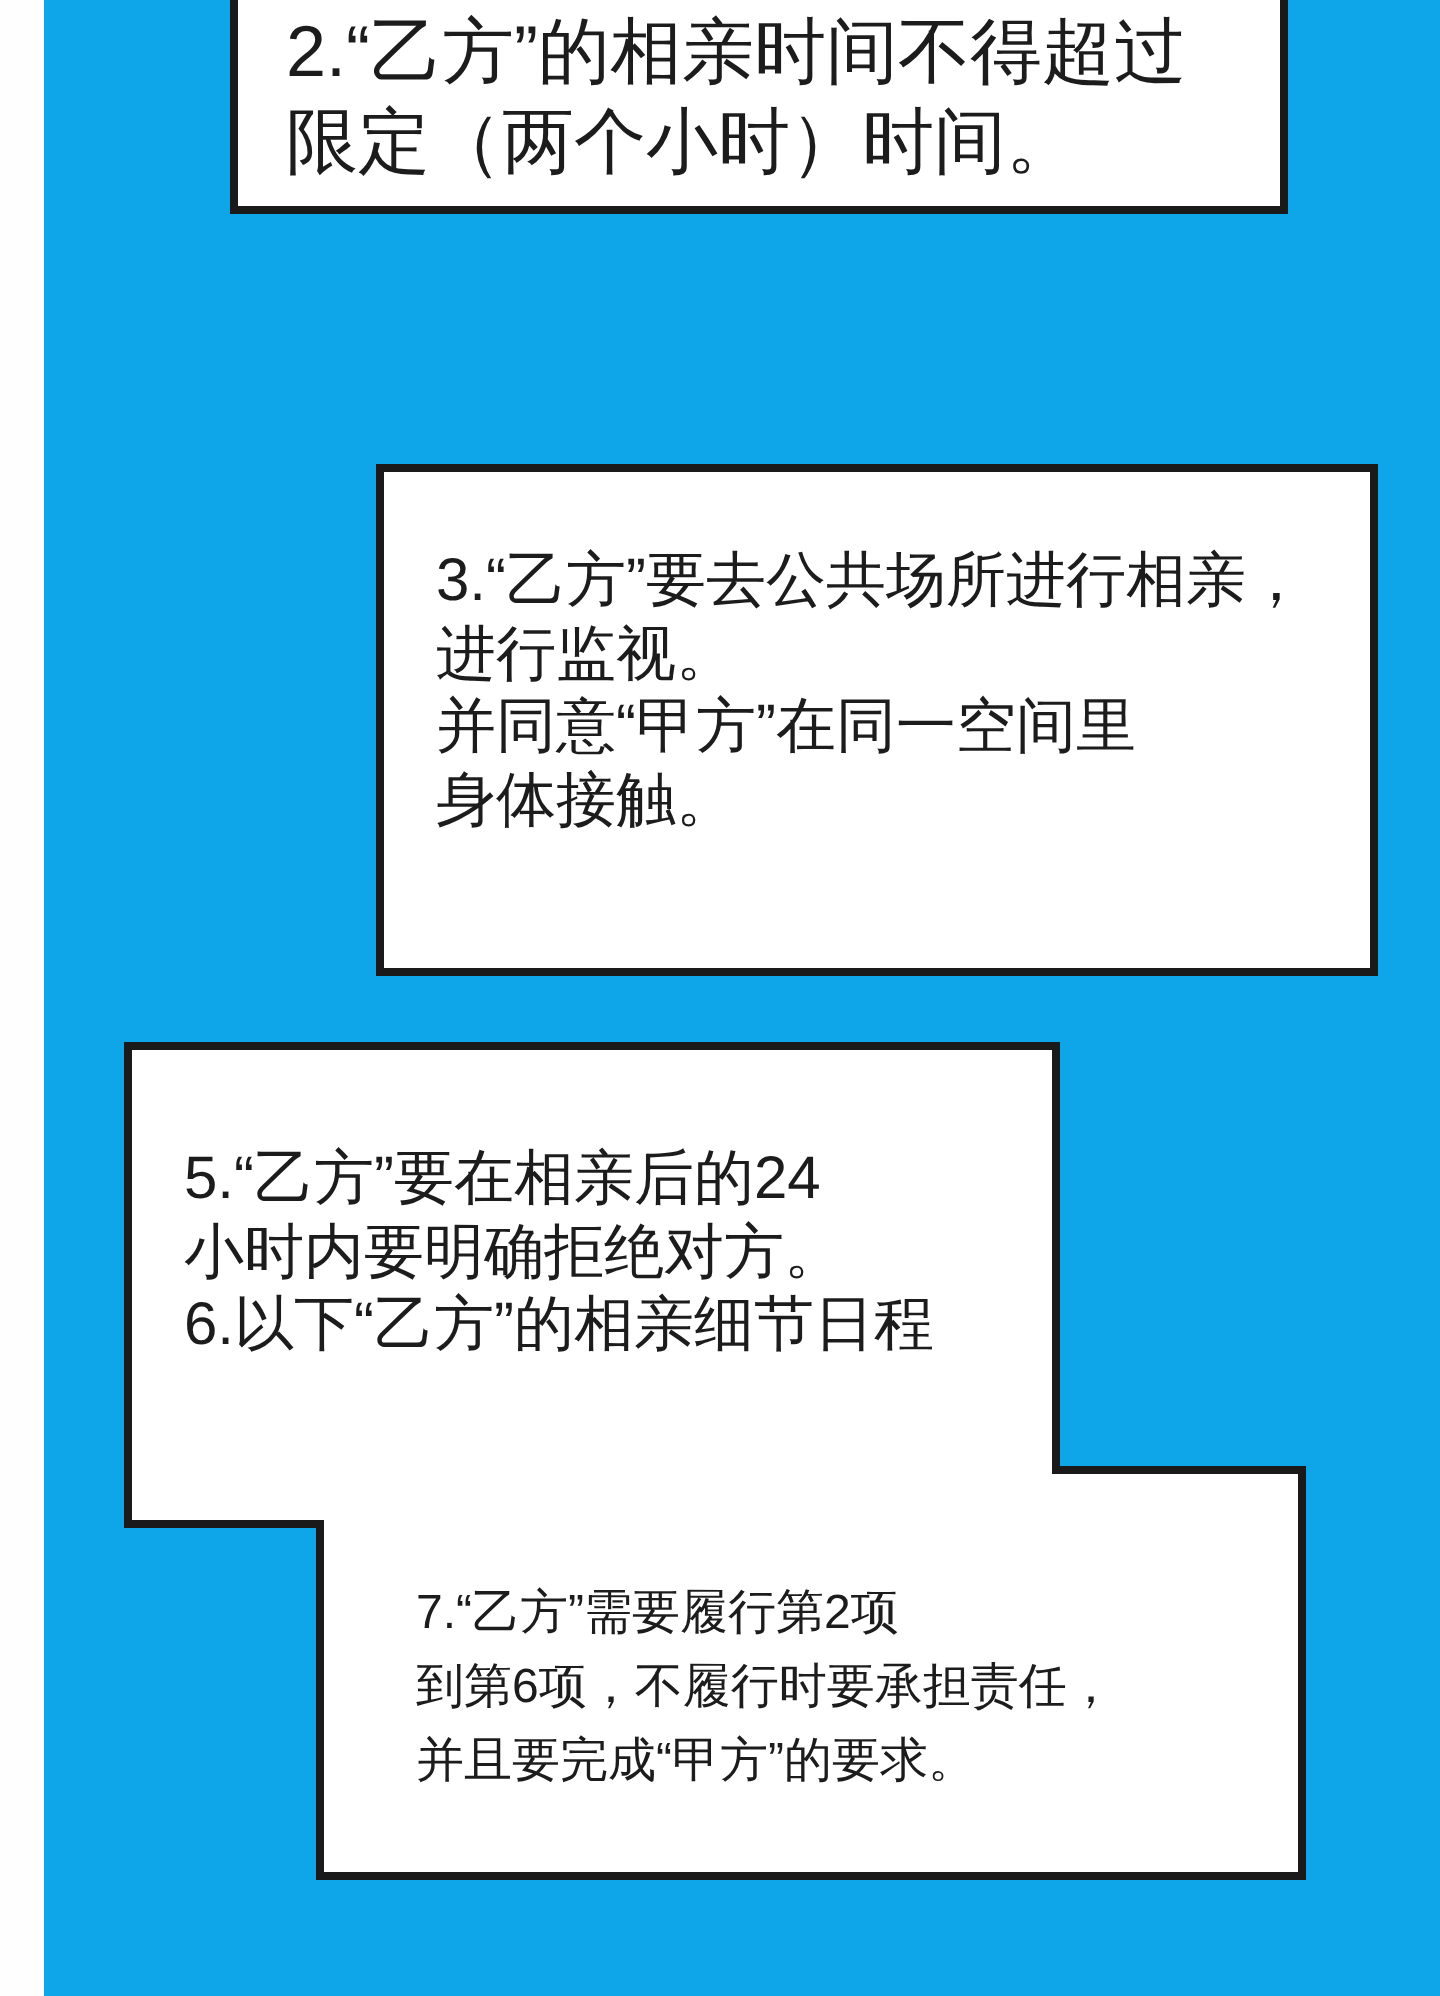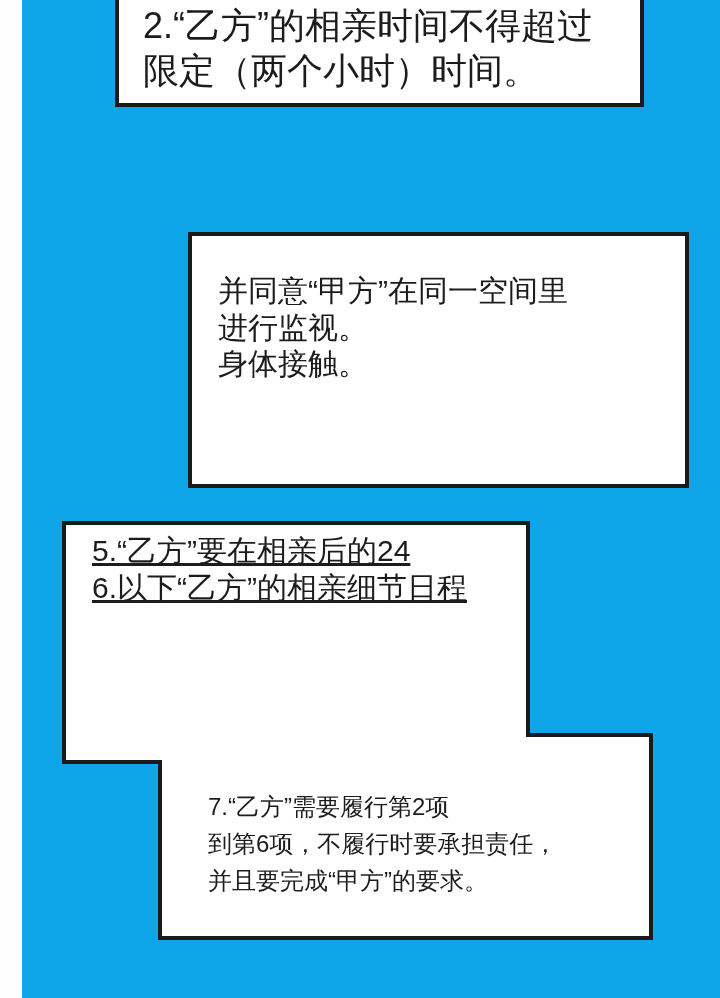--- a/index.html
+++ b/index.html
@@ -31,21 +31,21 @@
     height: 998px;
   }
   .txt {
     position: absolute;
     color: #1c1c1c;
     white-space: nowrap;
   }
   .txt div { white-space: nowrap; }
   #text-1 { left: 121px; top: 3px;   font-size: 36px; line-height: 45px; }
   #text-2 { left: 196px; top: 273px; font-size: 30px; line-height: 36.5px; }
-  #text-3 { left: 70px;  top: 533px; font-size: 30px; line-height: 36.5px; text-decoration: underline; }
+  #text-3 { left: 70px;  top: 572px; font-size: 30px; line-height: 36.5px; }
   #text-4 { left: 186px; top: 788px; font-size: 24px; line-height: 37px; }
 </style>
 </head>
 <body>
 
 <div class="page">
 
   <div class="box" id="panel-1"></div>
 
   <div class="box" id="panel-2"></div>
@@ -53,27 +53,29 @@
   <svg id="panel-34-svg" viewBox="0 0 720 998" xmlns="http://www.w3.org/2000/svg">
     <polygon points="42,523 506,523 506,735 629,735 629,938 138,938 138,762 42,762" fill="#ffffff" stroke="#1a1a1a" stroke-width="4" stroke-linejoin="miter"></polygon>
   </svg>
 
   <div class="txt" id="text-1">
     <div>2.“乙方”的相亲时间不得超过</div>
     <div>限定（两个小时）时间。</div>
   </div>
 
   <div class="txt" id="text-2">
+    <div>3.“乙方”要去公共场所进行相亲，</div>
+    <div>进行监视。</div>
     <div>并同意“甲方”在同一空间里</div>
-    <div>进行监视。</div>
     <div>身体接触。</div>
   </div>
 
   <div class="txt" id="text-3">
     <div>5.“乙方”要在相亲后的24</div>
+    <div>小时内要明确拒绝对方。</div>
     <div>6.以下“乙方”的相亲细节日程</div>
   </div>
 
   <div class="txt" id="text-4">
     <div>7.“乙方”需要履行第2项</div>
     <div>到第6项，不履行时要承担责任，</div>
     <div>并且要完成“甲方”的要求。</div>
   </div>
 
 </div>

